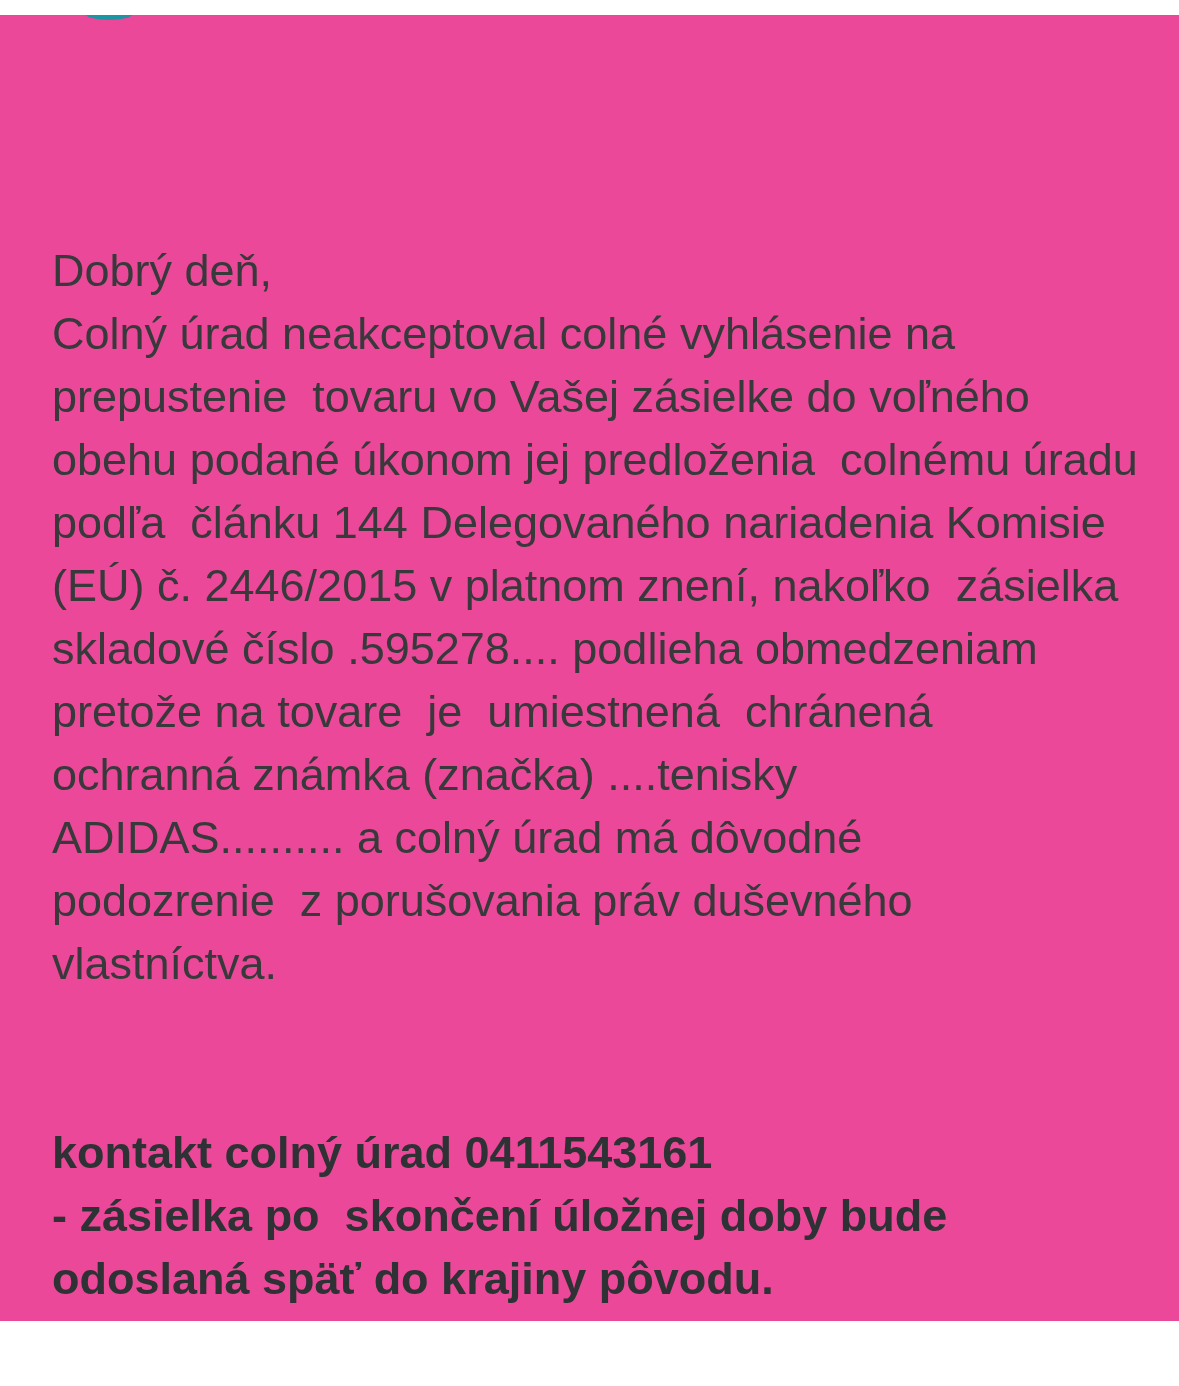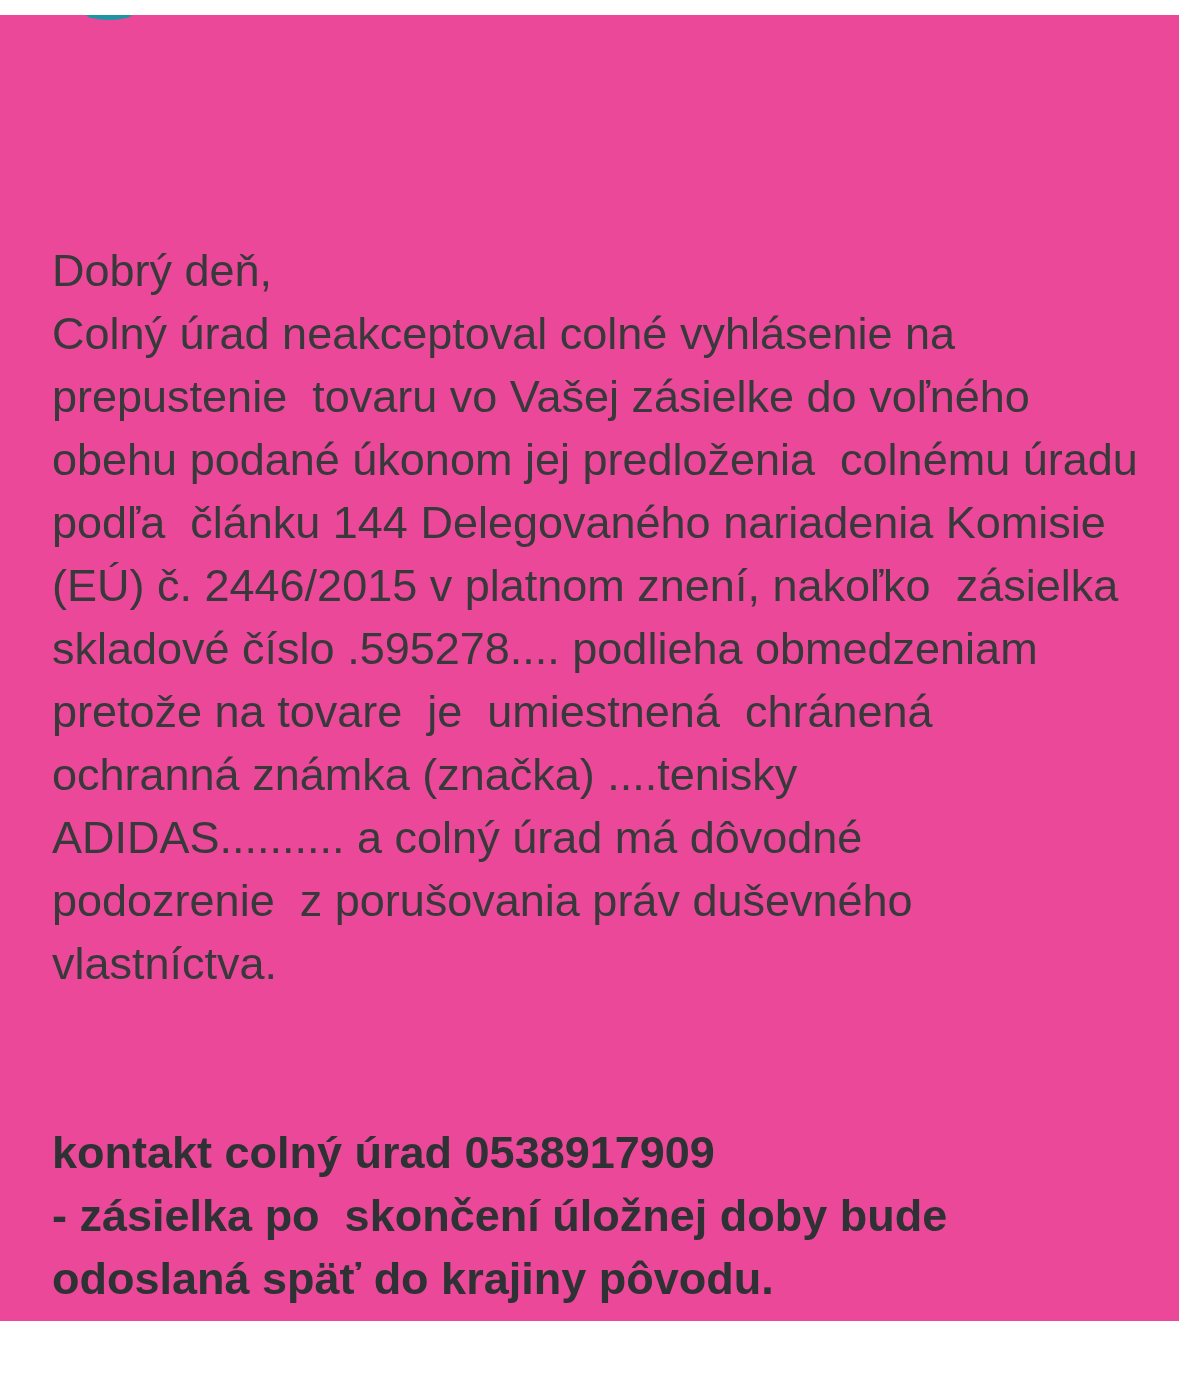--- a/index.html
+++ b/index.html
@@ -83,21 +83,21 @@
 prepustenie  tovaru vo Vašej zásielke do voľného
 obehu podané úkonom jej predloženia  colnému úradu
 podľa  článku 144 Delegovaného nariadenia Komisie
 (EÚ) č. 2446/2015 v platnom znení, nakoľko  zásielka
 skladové číslo .595278.... podlieha obmedzeniam
 pretože na tovare  je  umiestnená  chránená
 ochranná známka (značka) ....tenisky
 ADIDAS.......... a colný úrad má dôvodné
 podozrenie  z porušovania práv duševného
 vlastníctva.</div>
-    <div class="para bold">kontakt colný úrad 0538917909
+    <div class="para bold">kontakt colný úrad 0411543161
 - zásielka po  skončení úložnej doby bude
 odoslaná späť do krajiny pôvodu.</div>
     
   </div>
 
   <div class="banner-strip"></div>
 
 </div>
 
 </body></html>

